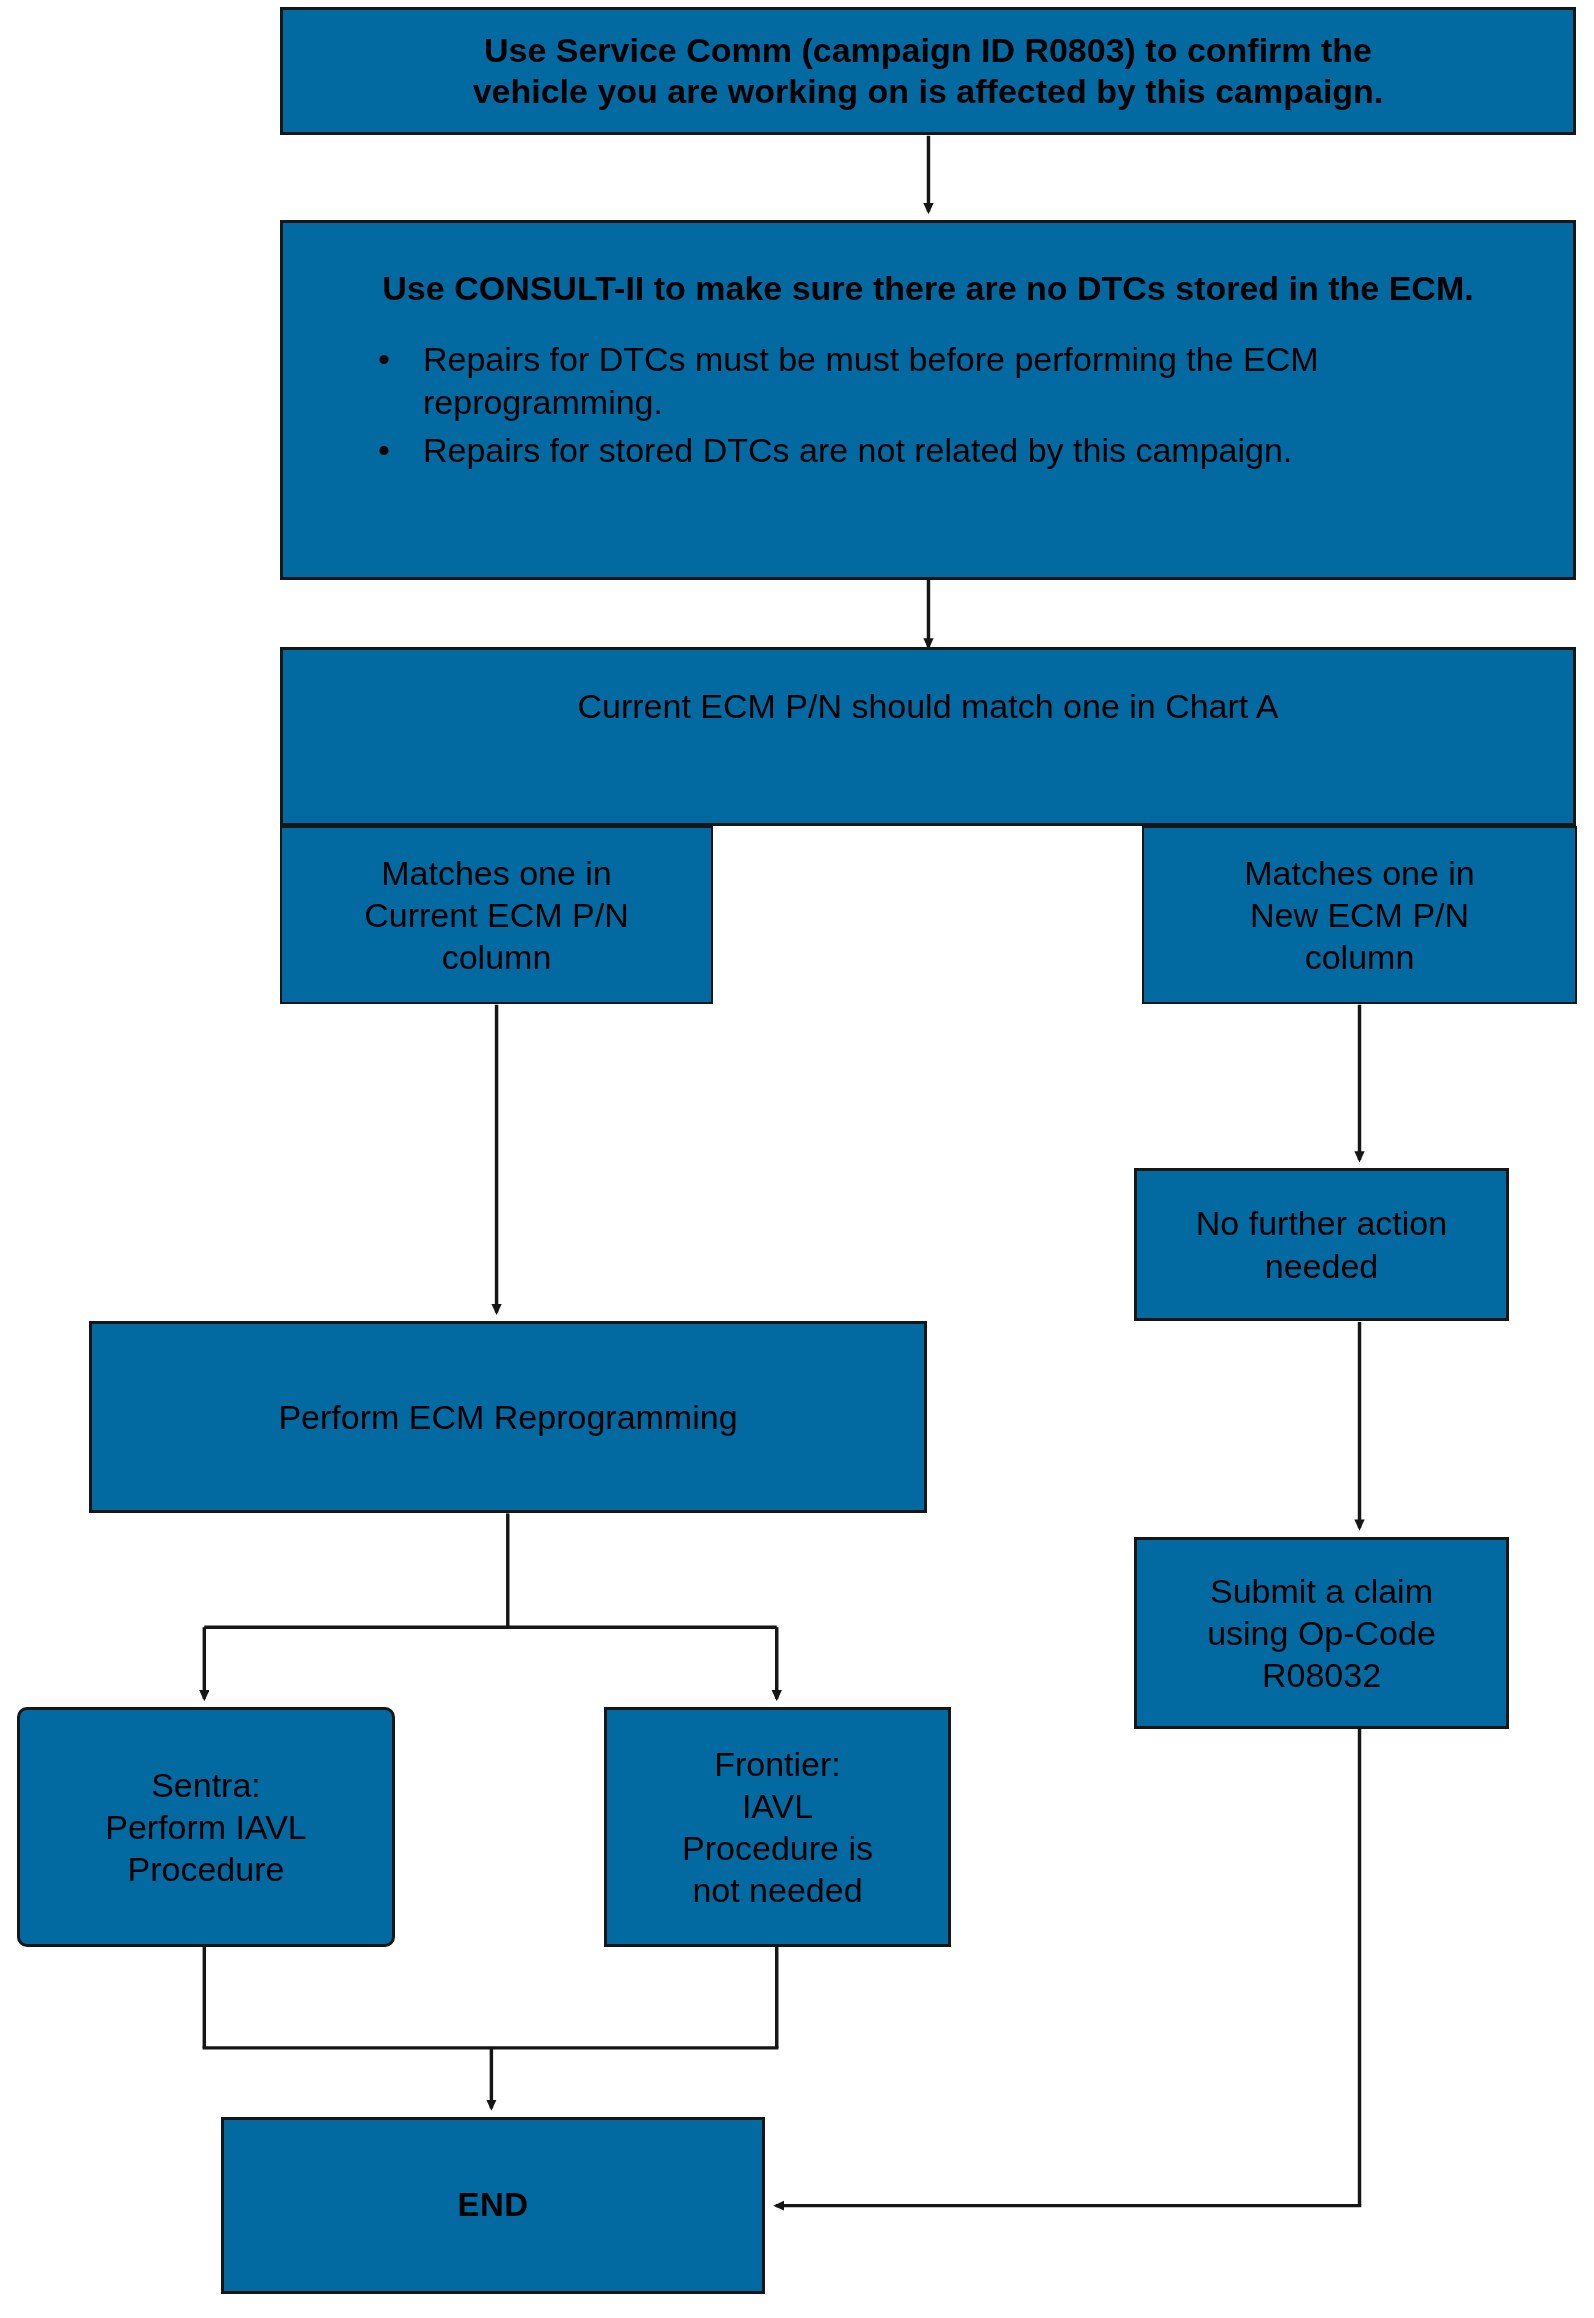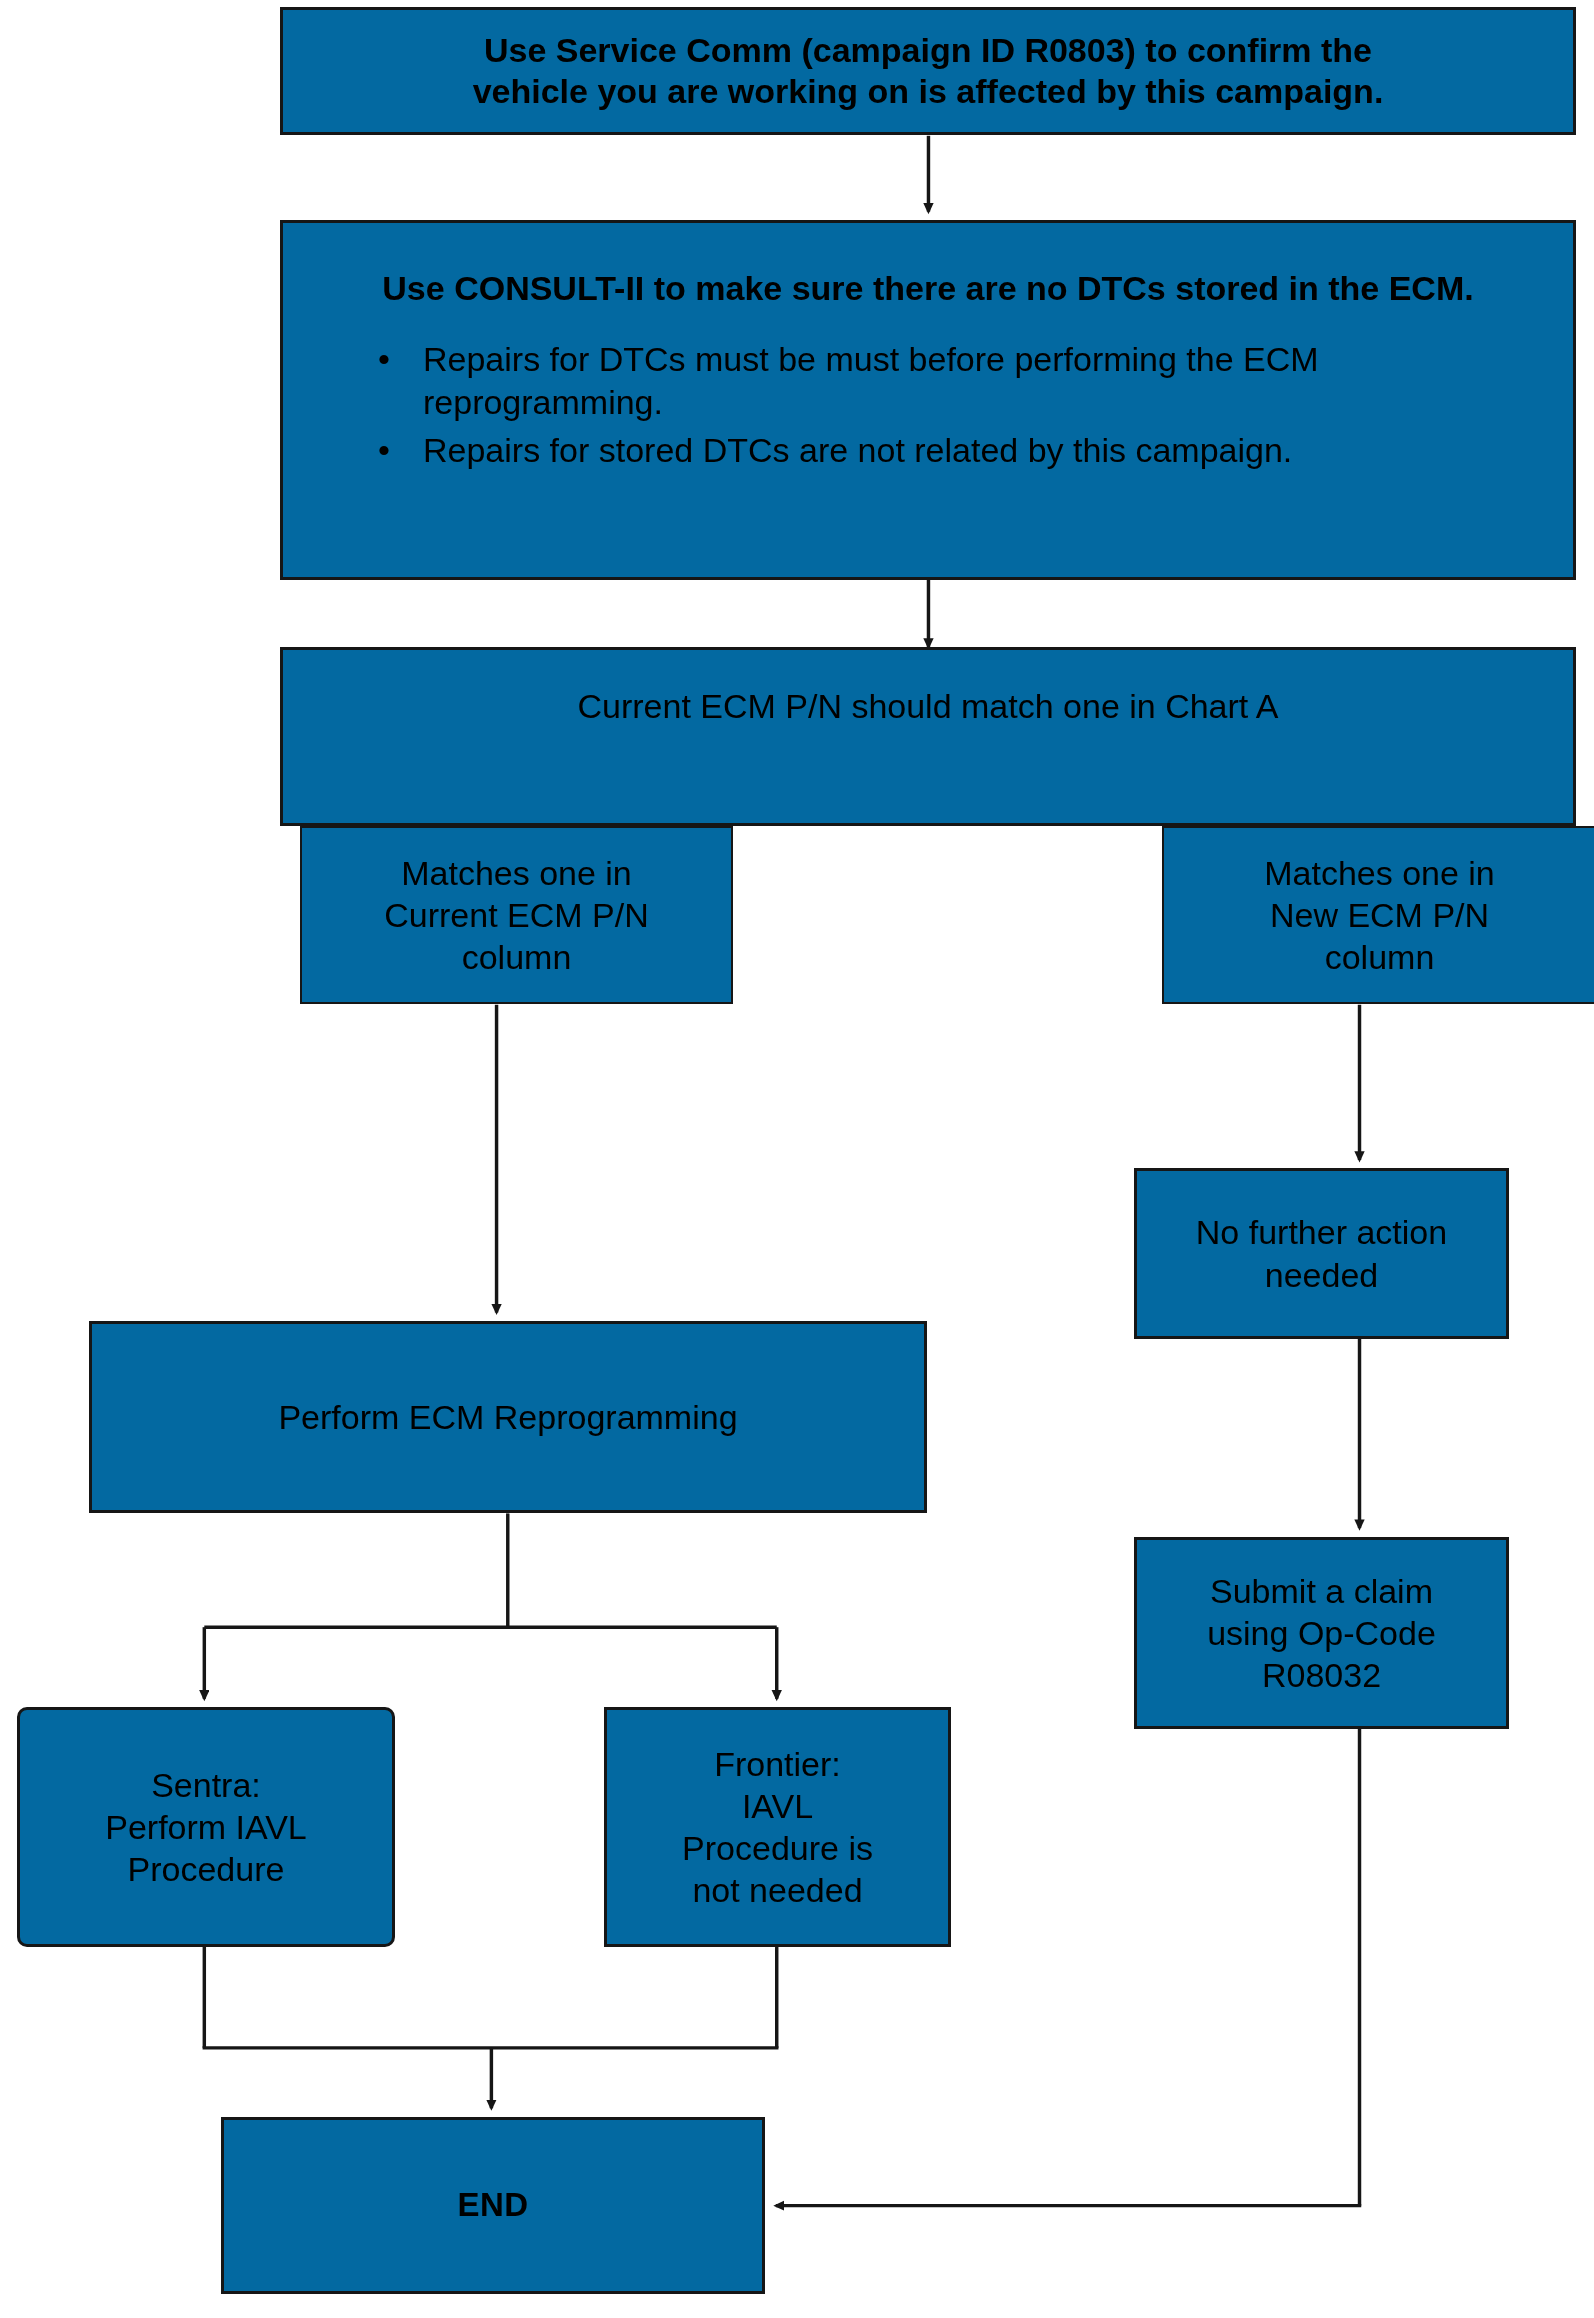--- a/index.html
+++ b/index.html
@@ -27,21 +27,20 @@
     border: 3.4px solid #161616;
     display: flex;
     flex-direction: column;
     align-items: center;
     justify-content: center;
     text-align: center;
     line-height: 1.18;
   }
   .node.thin {
     border-width: 2.6px;
-    margin-left: 20px;
   }
   .node-text {
     display: block;
     white-space: pre-line;
   }
   .bold {
     font-weight: bold;
   }
   .t-title {
     font-size: 34px;
@@ -181,21 +180,21 @@
     <span class="t-regular bold">Current  ECM P/N</span>
     <span class="t-regular">column</span>
   </div>
 
   <div class="node thin" id="node-match-new" style="left:1142px; top:826px; width:435px; height:178px; padding:0 12px;">
     <span class="t-regular">Matches one in</span>
     <span class="t-regular bold">New ECM P/N</span>
     <span class="t-regular">column</span>
   </div>
 
-  <div class="node" id="node-no-further-action" style="left:1134px; top:1168px; width:375px; height:171px; padding:0 30px;">
+  <div class="node" id="node-no-further-action" style="left:1134px; top:1168px; width:375px; height:153px; padding:0 30px;">
     <span class="node-text t-regular">No further action
 needed</span>
   </div>
 
   <div class="node" id="node-perform-reprogramming" style="left:89px; top:1321px; width:838px; height:192px; padding:0 17px;">
     <span class="node-text t-regular">Perform ECM Reprogramming</span>
   </div>
 
   <div class="node" id="node-submit-claim" style="left:1134px; top:1537px; width:375px; height:192px; padding:0 14px;">
     <span class="node-text t-regular">Submit a claim

